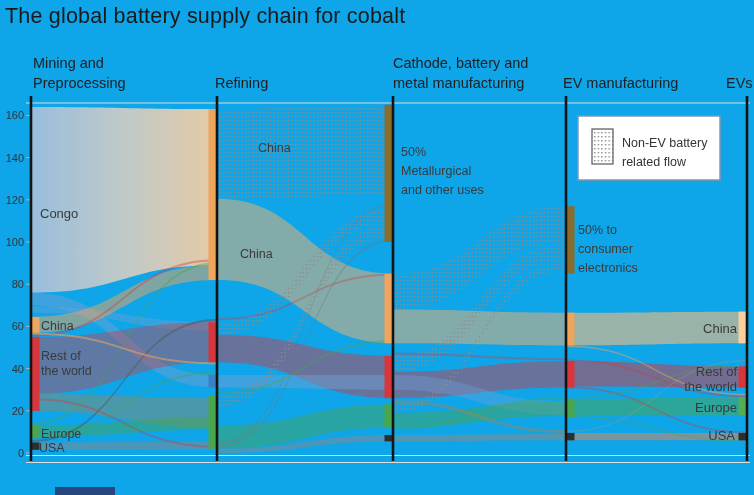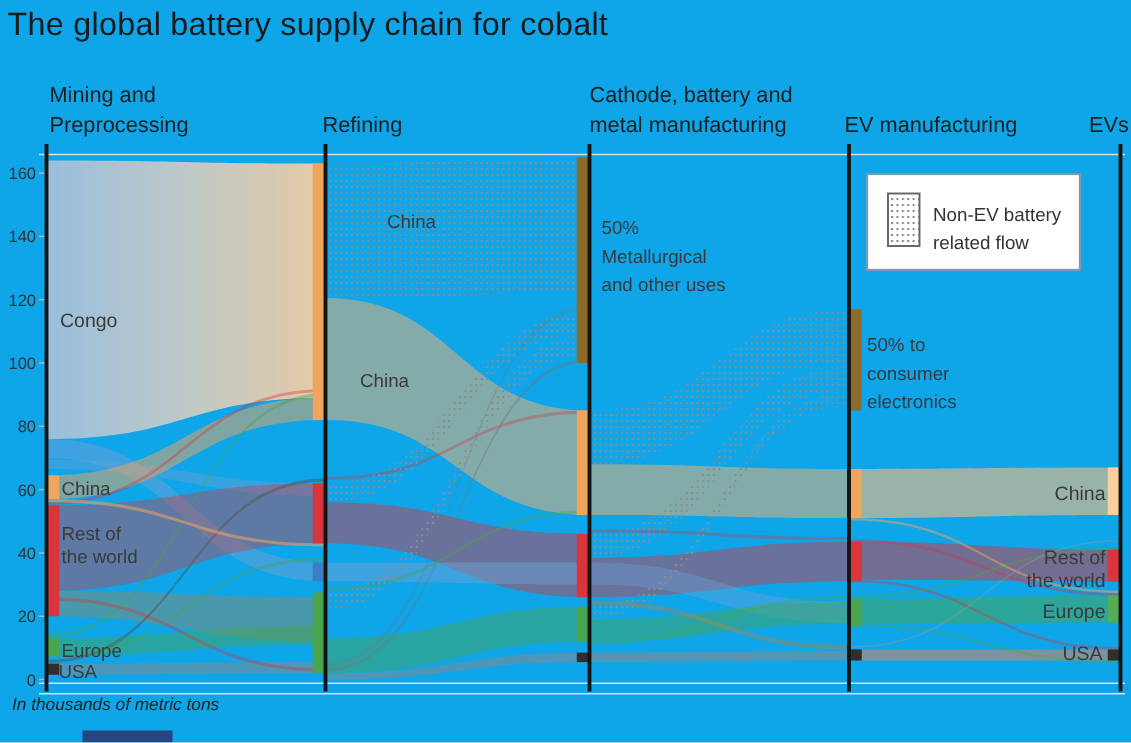--- a/index.html
+++ b/index.html
@@ -149,15 +149,14 @@
       <text x="737" y="391" font-size="13" fill="#3a3a3a" text-anchor="end">the world</text>
       <text x="737" y="412" font-size="13" fill="#3a3a3a" text-anchor="end">Europe</text>
       <text x="735" y="440" font-size="13" fill="#3a3a3a" text-anchor="end">USA</text>
       <g>
         <rect x="578" y="116" width="142" height="64" fill="#fff" stroke="#8096b5" stroke-width="1.5"></rect>
         <rect x="592" y="129" width="21" height="35" fill="url(#dots)" stroke="#666" stroke-width="1.3"></rect>
         <text x="622" y="147" font-size="12.5" fill="#333">Non-EV battery</text>
         <text x="622" y="166" font-size="12.5" fill="#333">related flow</text>
       </g>
     </svg>
-  <div class="footnote">In thousands of metric tons</div>
   <div class="bottom-strip" style="background: rgb(39, 69, 126);"></div>
 </div>
 
 </body></html>

